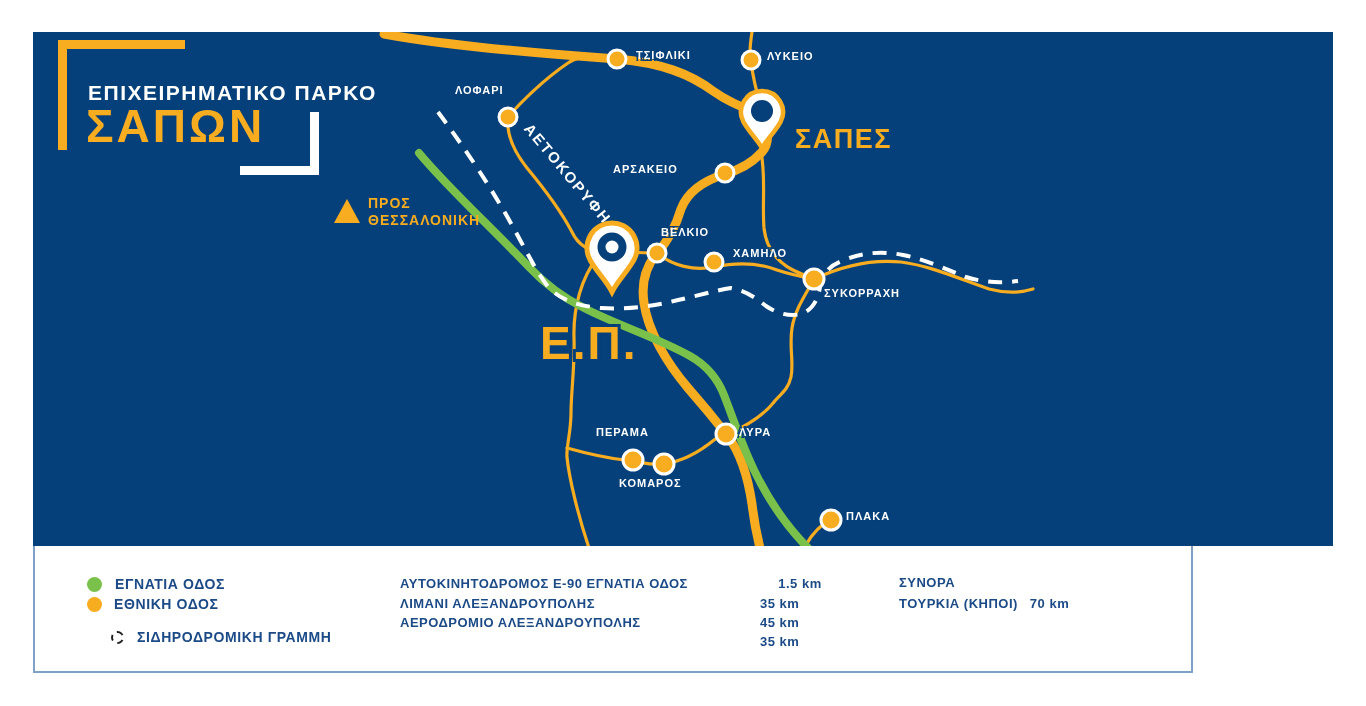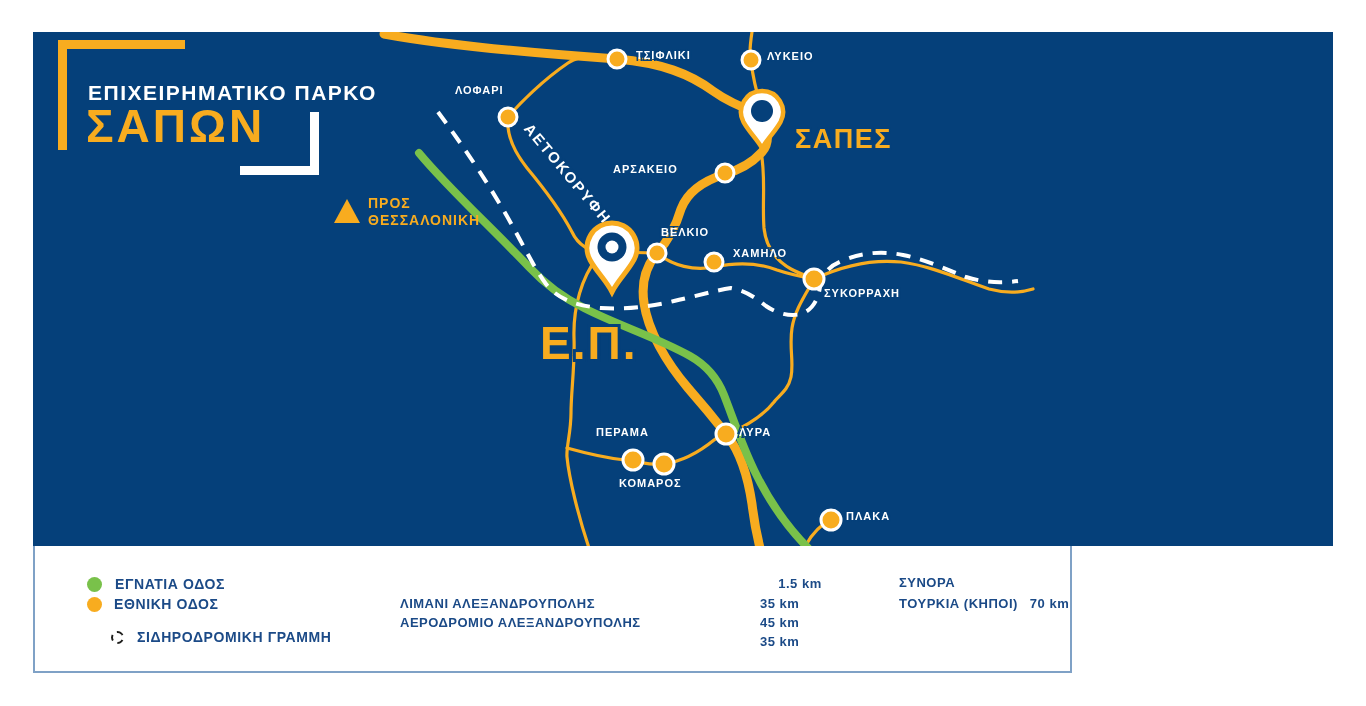--- a/index.html
+++ b/index.html
@@ -66,21 +66,21 @@
   .ep-label {
     position:absolute; left:540px; top:300px; color:#F8AC1F; font-size:46px;
     font-weight:bold; letter-spacing:2px; white-space:nowrap;
     text-shadow:-3px -3px 0 #05407A, 3px -3px 0 #05407A, -3px 3px 0 #05407A, 3px 3px 0 #05407A;
     margin-top:16px;
   }
   .pin { position:absolute; }
 
   
   .legend {
-    position:absolute; left:33px; top:546px; width:1039px; height:127px;
+    position:absolute; left:33px; top:546px; width:1160px; height:127px;
     background:#ffffff;
     border:2px solid #7FA1C6; border-top:none;
   }
   .legend-item {
     position:absolute; left:52px; display:flex; align-items:center; gap:13px;
     color:#1B4A87; font-size:14px; font-weight:bold; letter-spacing:0.6px;
     white-space:nowrap;
   }
   .swatch { width:15px; height:15px; border-radius:50%; flex:0 0 auto; }
   .swatch.green { background:#79C14A; }
@@ -193,20 +193,21 @@
   </div>
   <div class="legend-item" style="top:50px;gap:12px;">
     <span class="swatch yellow"></span>
     <span>ΕΘΝΙΚΗ ΟΔΟΣ</span>
   </div>
   <div class="legend-item" style="top:83px;margin-left:24px;">
     <span class="swatch dashed"></span>
     <span>ΣΙΔΗΡΟΔΡΟΜΙΚΗ ΓΡΑΜΜΗ</span>
   </div>
 
+  <div class="dist-label" style="top:30px;">ΑΥΤΟΚΙΝΗΤΟΔΡΟΜΟΣ Ε-90 ΕΓΝΑΤΙΑ ΟΔΟΣ</div>
   <div class="dist-value" style="top:30px;text-align:center;">1.5 km</div>
   <div class="dist-label" style="top:50px;">ΛΙΜΑΝΙ ΑΛΕΞΑΝΔΡΟΥΠΟΛΗΣ</div>
   <div class="dist-value" style="top:50px;">35 km</div>
   <div class="dist-label" style="top:69px;">ΑΕΡΟΔΡΟΜΙΟ ΑΛΕΞΑΝΔΡΟΥΠΟΛΗΣ</div>
   <div class="dist-value" style="top:69px;">45 km</div>
   <div class="dist-value" style="top:88px;">35 km</div>
 
   <div class="border-col" style="top:29px;">ΣΥΝΟΡΑ</div>
   <div class="border-col border-row" style="top:50px;">
     <span>ΤΟΥΡΚΙΑ (ΚΗΠΟΙ)</span>

